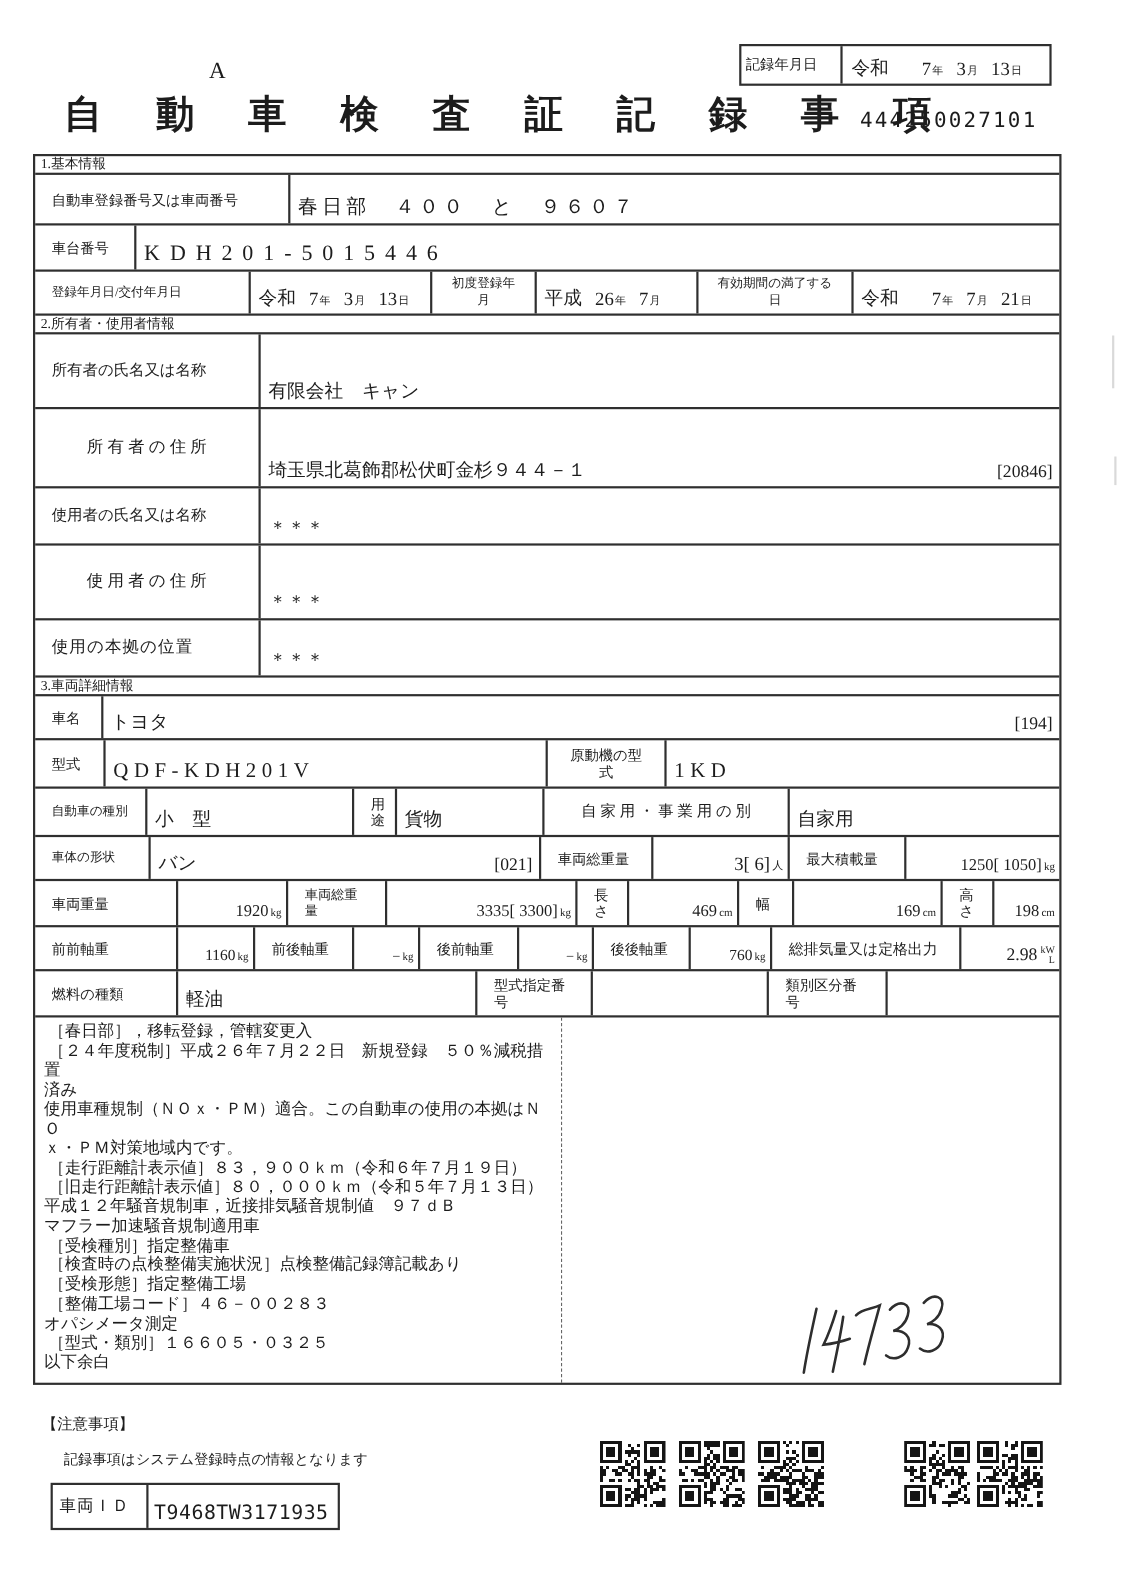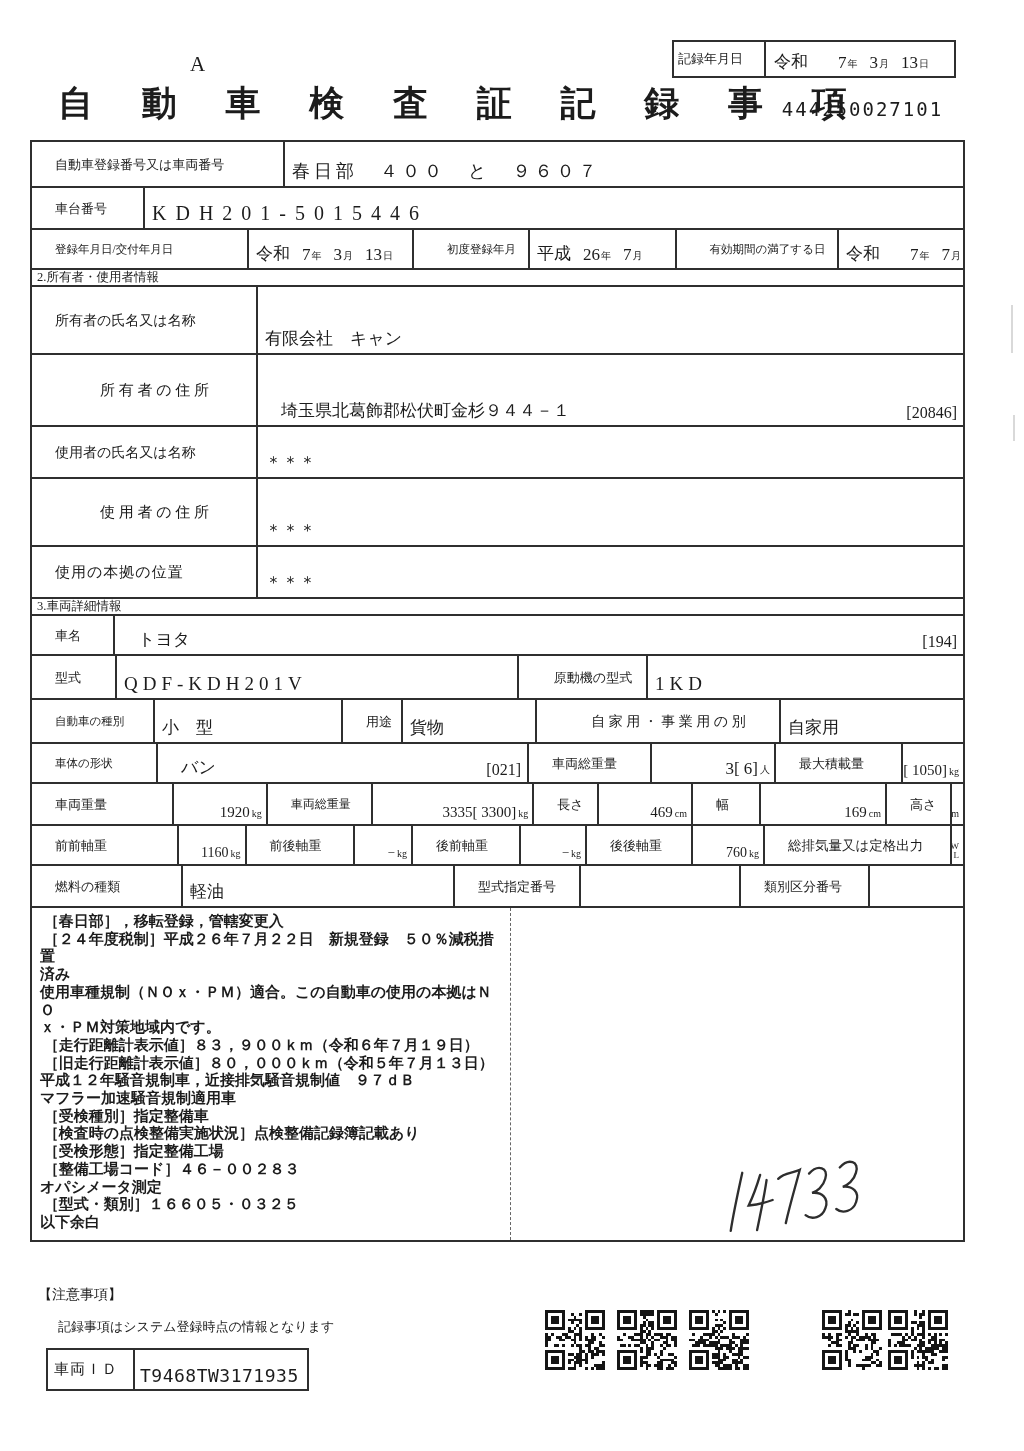--- a/index.html
+++ b/index.html
@@ -15,36 +15,36 @@
   .doc-number{position:absolute;left:760px;top:98px;width:205px;text-align:center;font-size:19px;letter-spacing:2px;}
   .record-date-box{position:absolute;left:672px;top:40px;width:284px;height:38px;border:2px solid #2f2f2f;display:flex;box-sizing:border-box;}
   .record-date-box .rd-label{width:92px;border-right:2px solid #2f2f2f;font-size:13px;display:flex;align-items:center;padding-left:4px;box-sizing:border-box;}
   .record-date-box .rd-value{flex:1;display:flex;align-items:flex-end;padding:0 6px 3px 8px;}
   
   .tbl{position:absolute;left:30px;top:140px;width:935px;border:2px solid #2f2f2f;box-sizing:border-box;background:#fff;}
   .bar{height:17px;border-bottom:2px solid #2f2f2f;font-size:12.5px;line-height:15px;padding-left:5px;box-sizing:border-box;}
   .row{display:flex;border-bottom:2px solid #2f2f2f;box-sizing:border-box;}
   .cell{box-sizing:border-box;border-right:2px solid #2f2f2f;display:flex;overflow:hidden;}
   .cell.last{border-right:none;flex:1;}
-  .lab{font-size:13px;align-items:center;padding:0 2px;line-height:15px;margin-left:21px;}
+  .lab{font-size:13px;align-items:center;padding:0 15px;line-height:15px;}
   .lab.small{font-size:11.5px;}
   .lab.center{justify-content:center;text-align:center;}
   .val{font-size:17px;align-items:flex-end;padding:1px 6px 3px 7px;white-space:nowrap;}
   .val.num{justify-content:flex-end;padding-right:4px;}
-  .between{justify-content:space-between;margin-left:16px;}
+  .between{justify-content:space-between;}
   .unit{font-size:10px;margin-left:2px;padding-bottom:2px;align-self:flex-end;}
   .stack{display:flex;flex-direction:column;font-size:9px;line-height:9px;margin-left:3px;align-self:flex-end;padding-bottom:1px;align-items:flex-end;}
   .stack i{font-style:normal;}
   .era{font-size:17px;}
   .dn{font-size:17px;margin-left:12px;}
   .dn.wide{margin-left:30px;}
   .du{font-size:10px;padding-bottom:2px;align-self:flex-end;margin-left:1px;}
   .code-right{font-size:16px;}
   
-  .rem{height:332px;position:relative;box-sizing:border-box;font-weight:bold;}
+  .rem{height:332px;position:relative;box-sizing:border-box;}
   .remarks-text{position:absolute;left:8px;top:5px;width:462px;font-size:15px;line-height:17.7px;white-space:pre-wrap;}
   .rem-divider{position:absolute;left:478px;top:0;bottom:0;border-left:1px dashed #666;}
   .handwriting{position:absolute;left:676px;top:250px;}
   
   .notice-heading{position:absolute;left:38px;top:1286px;font-size:14px;}
   .notice-text{position:absolute;left:58px;top:1318px;font-size:13px;}
   .vid-box{position:absolute;left:46px;top:1348px;width:263px;height:43px;border:2px solid #2f2f2f;display:flex;box-sizing:border-box;background:#fff;}
   .vid-box .vid-label{width:87px;border-right:2px solid #2f2f2f;font-size:15px;letter-spacing:1px;display:flex;align-items:center;padding-left:6px;box-sizing:border-box;}
   .vid-box .vid-value{flex:1;display:flex;align-items:flex-end;padding:0 2px 3px 5px;font-size:18px;letter-spacing:0.5px;}
   .qr{position:absolute;width:60px;height:60px;top:1310px;}
@@ -68,20 +68,21 @@
       <span class="du">年</span>
     <span class="dn">3</span>
       <span class="du">月</span>
     <span class="dn">13</span>
       <span class="du">日</span>
   </div>
 </div>
 
 <div class="tbl">
 
+  <div class="bar">1.基本情報</div>
 
   <div class="row" style="height:46px">
     <div class="cell lab" style="width:232px">自動車登録番号又は車両番号</div>
     <div class="cell val last ls-plate" style="font-size:18px">春日部　４００　と　９６０７</div>
   </div>
 
   <div class="row" style="height:42px">
     <div class="cell lab" style="width:92px">車台番号</div>
     <div class="cell val last ls-chassis">KDH201-5015446</div>
   </div>

